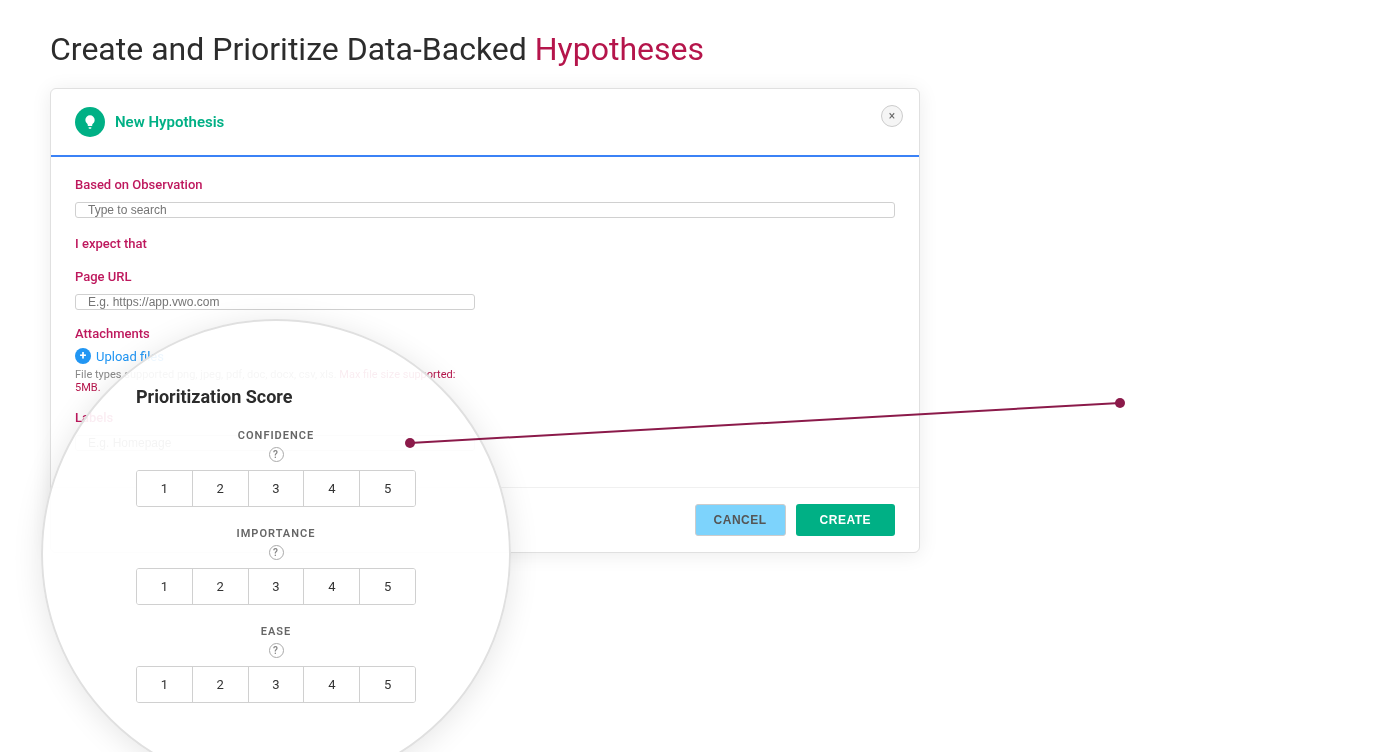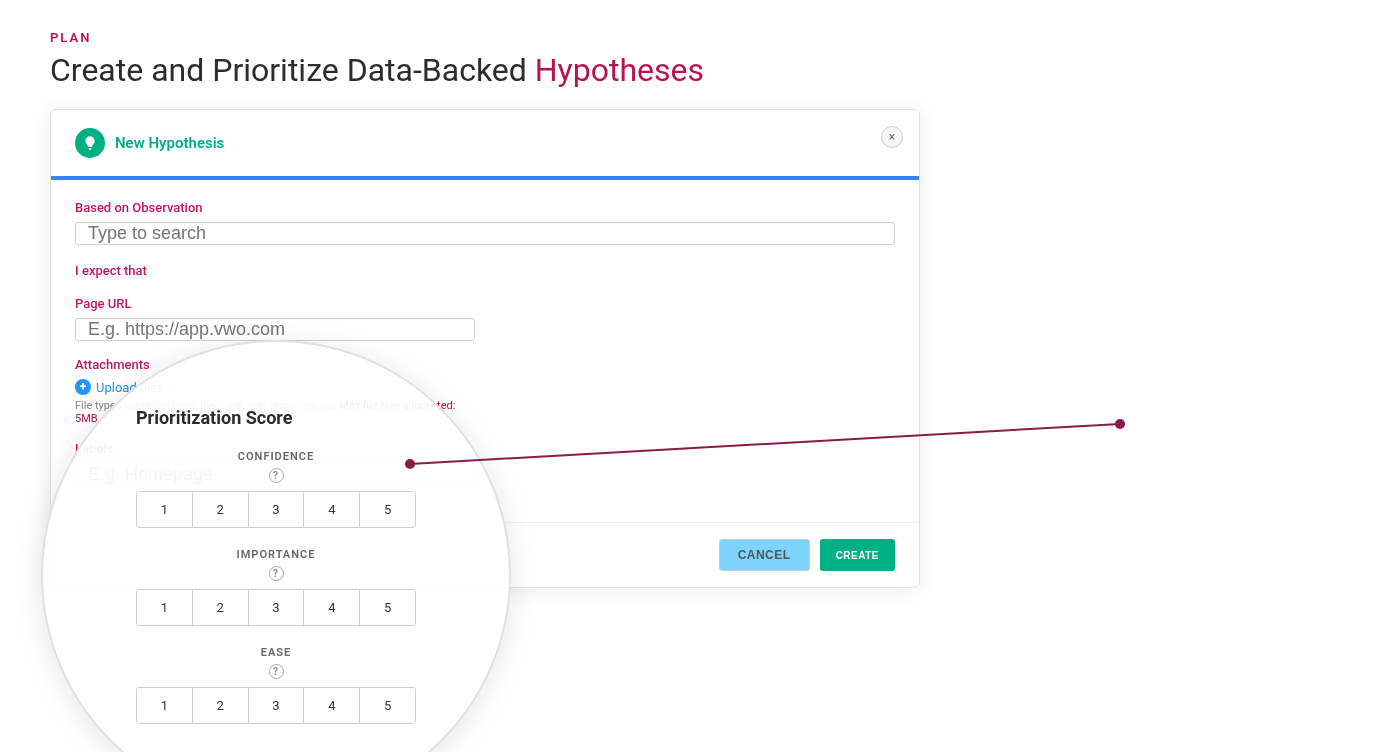--- a/index.html
+++ b/index.html
@@ -51,21 +51,21 @@
       border: 1px solid #e0e0e0;
       border-radius: 6px;
       width: 870px;
       padding: 0;
       position: relative;
       box-shadow: 0 2px 20px rgba(0,0,0,0.08);
     }
 
     .modal-header {
       padding: 18px 24px;
-      border-bottom: 4px solid #3b82f6;
+      border-bottom: 2px solid #3b82f6;
       display: flex;
       align-items: center;
       gap: 10px;
       text-align: center;
     }
 
     .modal-icon {
       width: 30px;
       height: 30px;
       background: #00b085;
@@ -119,21 +119,21 @@
       color: #be185d;
       margin-bottom: 7px;
       display: block;
     }
 
     .form-input {
       width: 100%;
       border: 1px solid #d0d0d0;
       border-radius: 3px;
       padding: 0 12px;
-      font-size: 18px;
+      font-size: 12px;
       color: #333;
       outline: none;
       background: #fff;
     }
 
     .form-input-with-icon {
       position: relative;
     }
 
     .form-input-with-icon .refresh-icon {
@@ -233,25 +233,25 @@
       border-radius: 3px;
       font-size: 12px;
       font-weight: 600;
       color: #555;
       cursor: pointer;
       letter-spacing: 0.5px;
       text-transform: uppercase;
     }
 
     .btn-create {
-      padding: 8px 16px;
+      padding: 8px 24px;
       border: none;
       background: #00b085;
       border-radius: 3px;
-      font-size: 10px;
+      font-size: 12px;
       font-weight: 700;
       color: #fff;
       cursor: pointer;
       letter-spacing: 0.5px;
       text-transform: uppercase;
     }
 
     
     .priority-circle-overlay {
       position: absolute;
@@ -354,21 +354,20 @@
     }
 
     .checkbox-row input[type="checkbox"] {
       accent-color: #00b085;
     }
   </style>
 </head>
 <body>
 
 <div class="page-wrapper">
-  <div class="plan-label">PLAN</div>
   <h1 class="page-title">
     <span>Create and Prioritize Data-Backed </span><span class="highlight">Hypotheses</span>
   </h1>
 
   <div class="modal-overlay">
     <div class="modal">
 
       <div class="modal-header">
         <div class="modal-icon">
           <svg viewBox="0 0 24 24">

